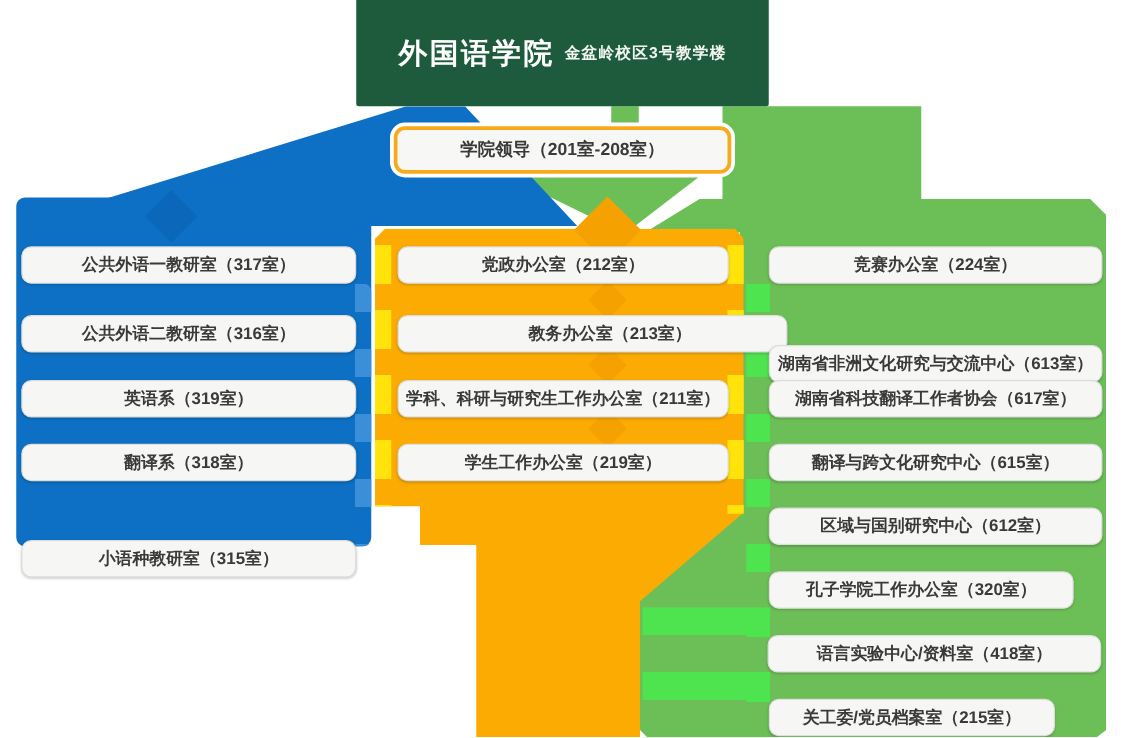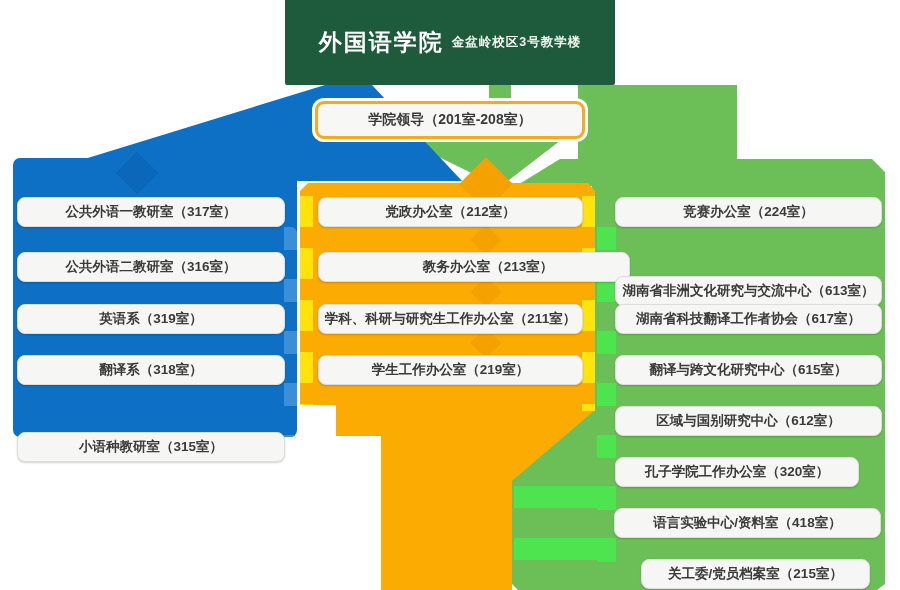--- a/index.html
+++ b/index.html
@@ -97,15 +97,15 @@
   <div class="abs dept" style="left:318px;top:304px;width:265px;">学科、科研与研究生工作办公室（211室）</div>
   <div class="abs dept" style="left:318px;top:355px;width:265px;">学生工作办公室（219室）</div>
 
   <div class="abs dept" style="left:615px;top:197px;width:267px;">竞赛办公室（224室）</div>
   <div class="abs dept" style="left:615px;top:252px;width:267px;margin-top:24px;">湖南省非洲文化研究与交流中心（613室）</div>
   <div class="abs dept" style="left:615px;top:304px;width:267px;">湖南省科技翻译工作者协会（617室）</div>
   <div class="abs dept" style="left:615px;top:355px;width:267px;">翻译与跨文化研究中心（615室）</div>
   <div class="abs dept" style="left:615px;top:406px;width:267px;">区域与国别研究中心（612室）</div>
   <div class="abs dept" style="left:615px;top:457px;width:244px;">孔子学院工作办公室（320室）</div>
   <div class="abs dept" style="left:614px;top:508px;width:267px;">语言实验中心/资料室（418室）</div>
-  <div class="abs dept" style="left:641px;top:559px;width:229px;text-align:center;">关工委/党员档案室（215室）</div>
+  <div class="abs dept" style="left:615px;top:559px;width:229px;text-align:center;">关工委/党员档案室（215室）</div>
 
 </div>
 
 </body></html>

